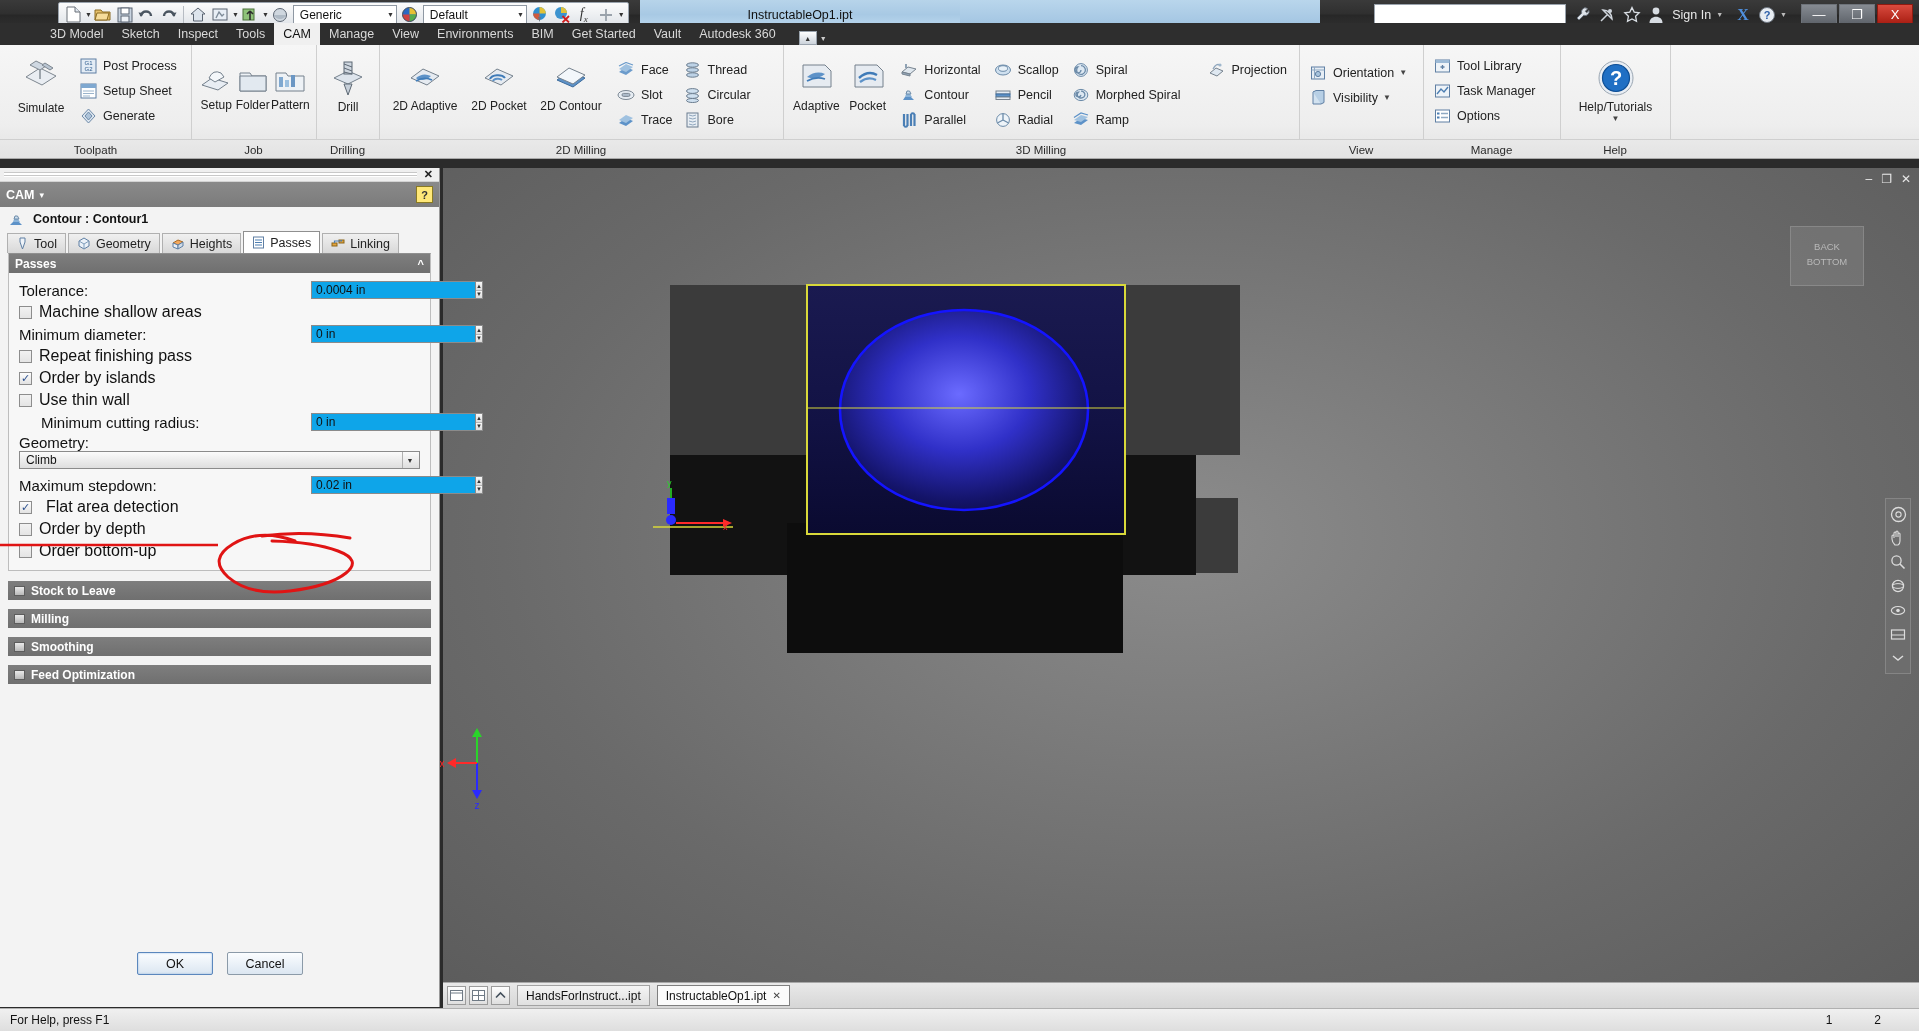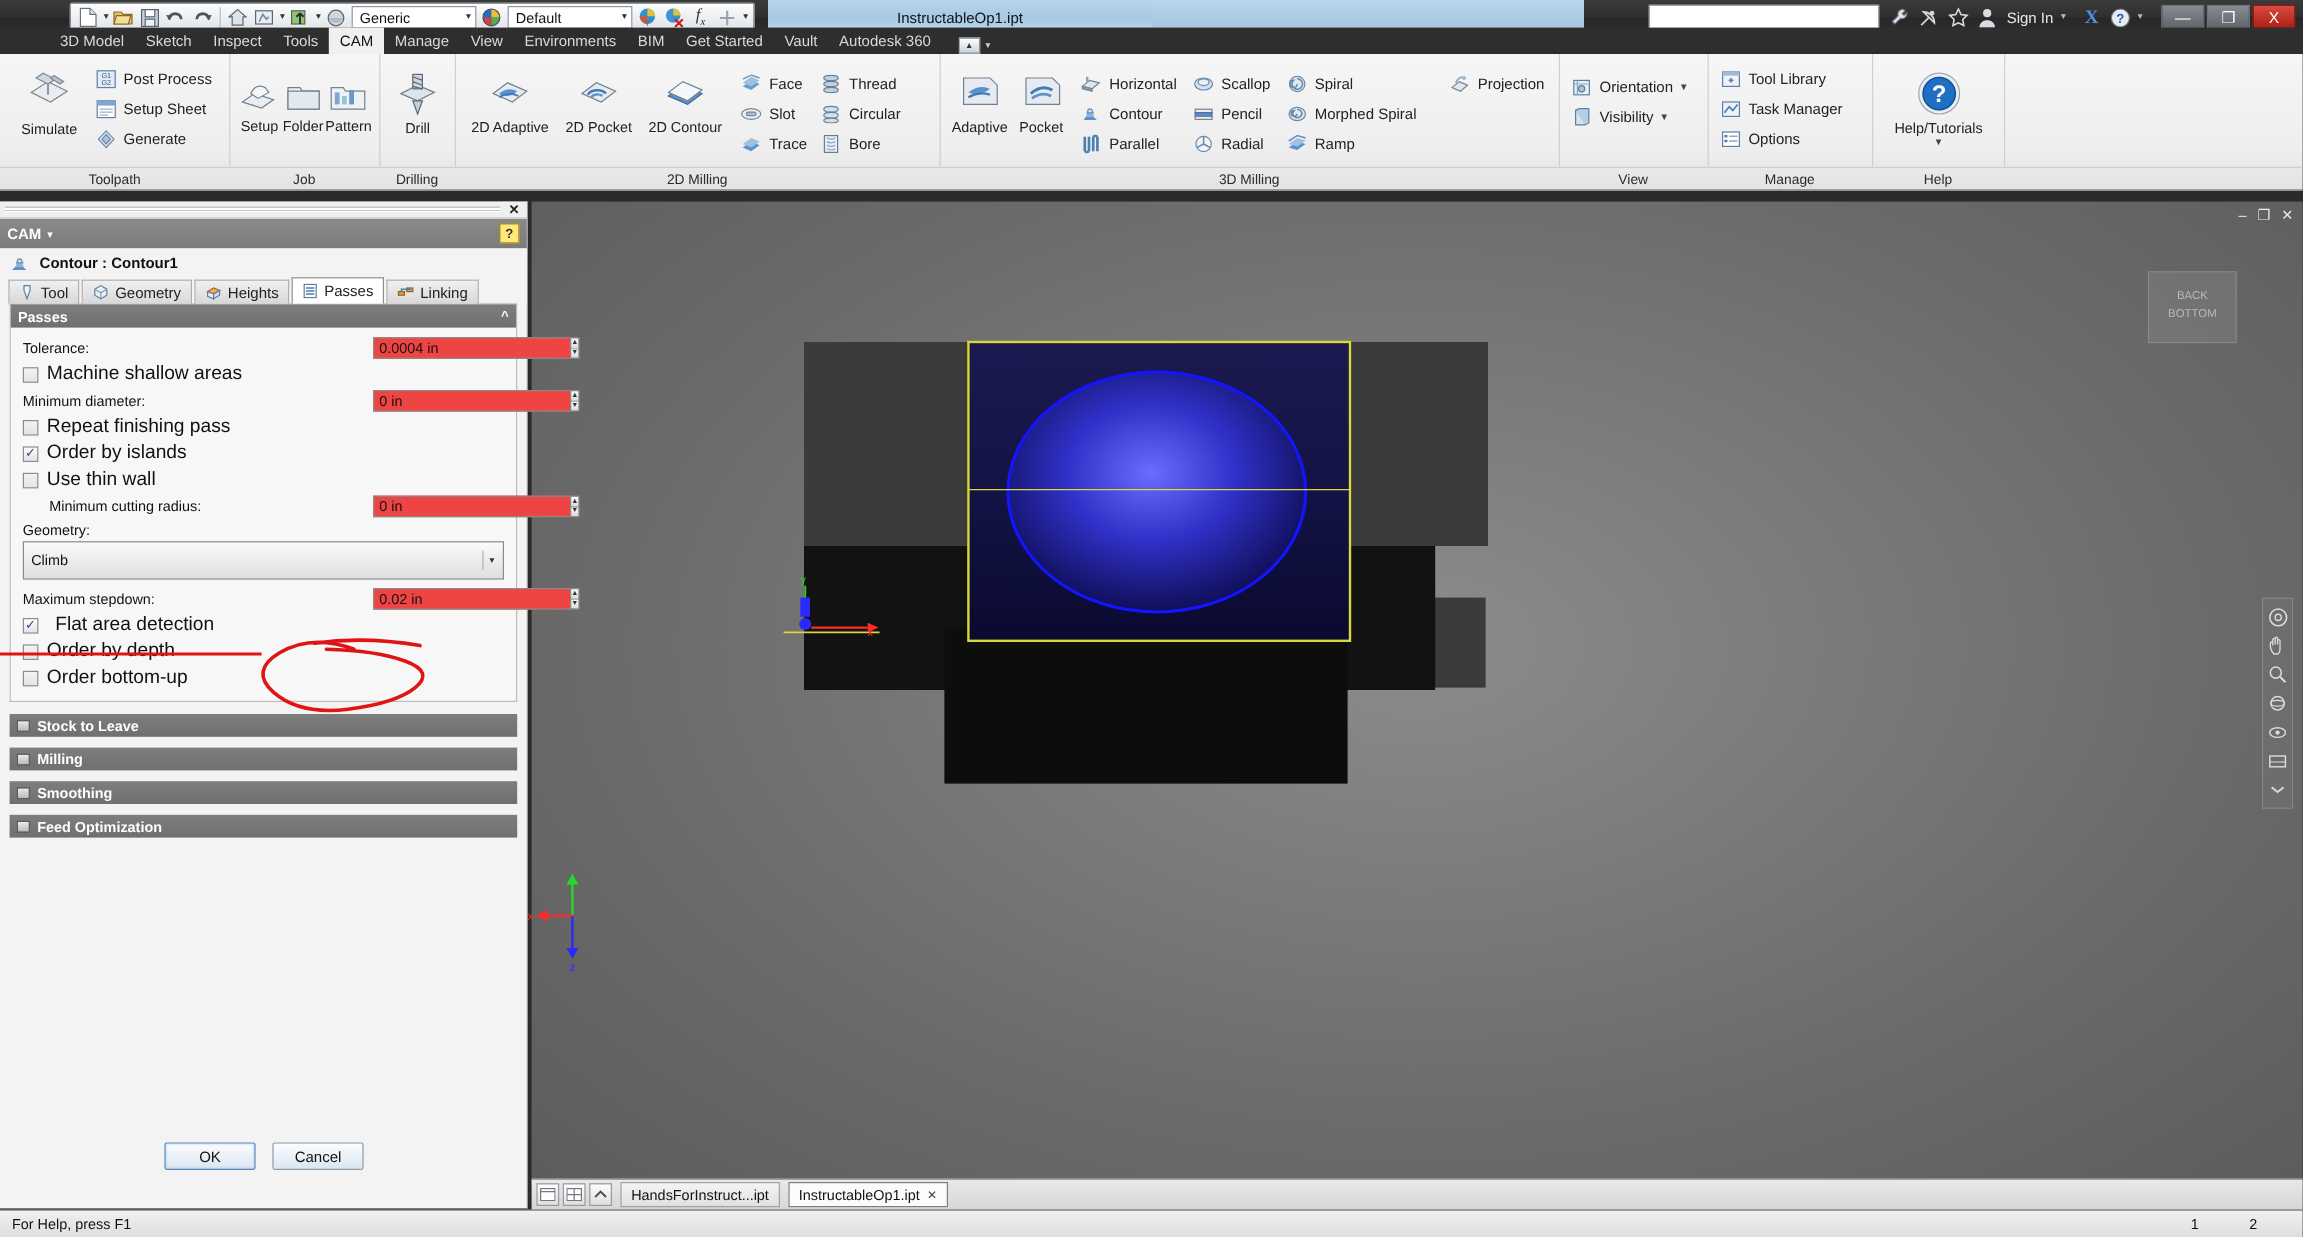--- a/index.html
+++ b/index.html
@@ -174,27 +174,27 @@
     margin:0 8px 6px 8px; height:19px;
     background:linear-gradient(to bottom,#7e7e7e,#6f6f6f);
     display:flex; align-items:center; padding:0 6px; color:#fff; font-weight:bold; font-size:12px; gap:6px;
   }
   .mini-sq {
     width:11px; height:10px; background:linear-gradient(to bottom,#eaeaea,#b9b9b9);
     border:1px solid #5d5d5d; display:inline-block;
   }
 
   .frow { display:flex; align-items:center; height:22px; padding:0 4px 0 10px; }
-  .flabel { font-size:12px; color:#111; }
+  .flabel { font-size:15px; color:#111; }
   .flabel.indent { padding-left:22px; }
   .spin {
     margin-left:auto; display:flex; align-items:stretch; height:18px; width:115px;
   }
   .spin input {
-    flex:1; height:18px; border:1px solid #8b8b8b; border-right:none; background:#ef4444;
+    flex:1; height:18px; border:1px solid #8b8b8b; border-right:none; background:#0ea5e9;
     font-family:"Liberation Sans", sans-serif; font-size:12px; color:#111; padding:0 4px; outline:none;
   }
   .spin .arrows { width:14px; display:flex; flex-direction:column; border:1px solid #8b8b8b; }
   .spin .arrows div {
     flex:1; background:linear-gradient(to bottom,#f8f8f8,#dcdcdc);
     display:flex; align-items:center; justify-content:center; font-size:6px; color:#333;
   }
   .spin .arrows div:first-child { border-bottom:1px solid #b5b5b5; }
 
   .cbrow { display:flex; align-items:center; height:22px; padding-left:10px; gap:7px; }
@@ -202,21 +202,21 @@
     width:13px; height:13px; border:1px solid #8d8d8d;
     background:linear-gradient(to bottom,#fdfdfd,#e2e2e2);
     display:flex; align-items:center; justify-content:center;
     font-size:11px; color:#2b4f8e; line-height:1;
   }
   .cb.off { background:linear-gradient(to bottom,#f2f2f2,#e4e4e4); color:transparent; }
   .cbtext { font-size:16px; color:#111; }
 
   .selrow { padding:0 10px 0 10px; }
   .sel {
-    height:32px; width:100%;
+    height:18px; width:100%;
     background:linear-gradient(to bottom,#fbfbfb,#dedede);
     border:1px solid #8b8b8b; display:flex; align-items:center; padding:0 2px 0 6px;
     font-size:12px; color:#111;
   }
   .sel .arrow {
     margin-left:auto; width:15px; height:16px; border-left:1px solid #b0b0b0;
     display:flex; align-items:center; justify-content:center; font-size:7px; color:#333;
   }
 
   .dlg-buttons {

